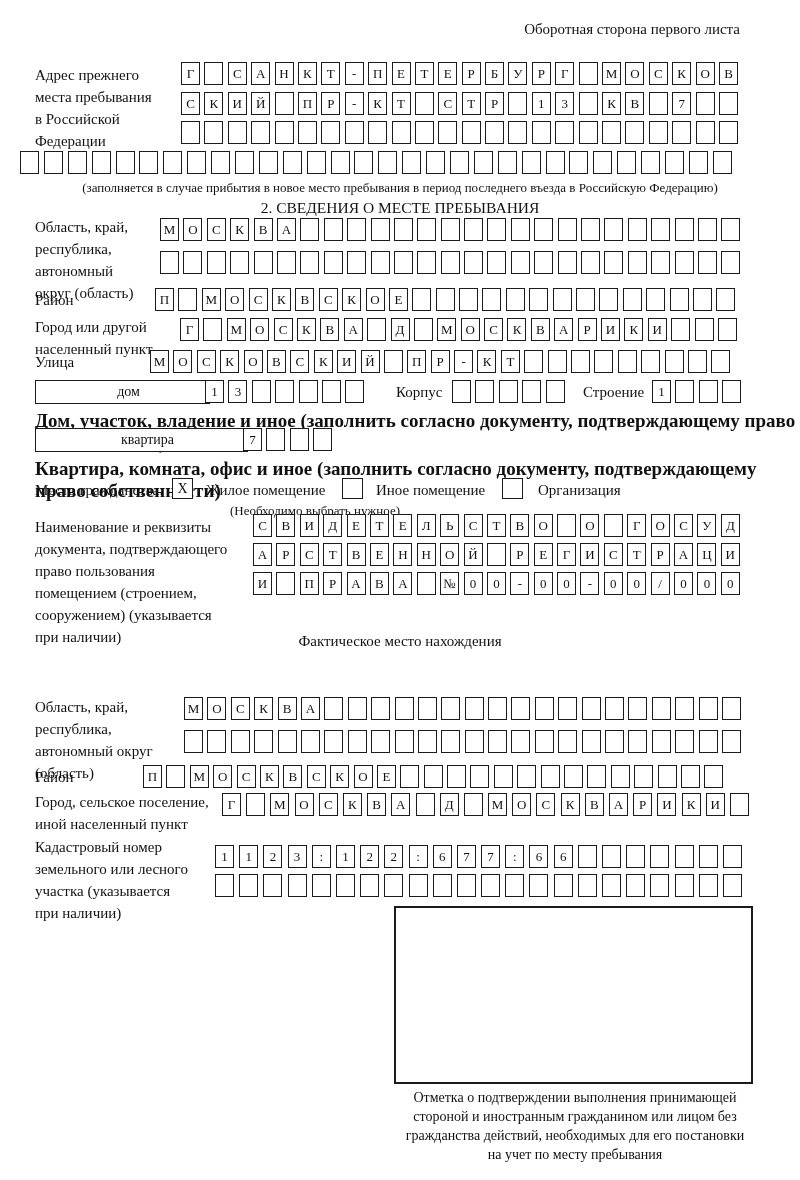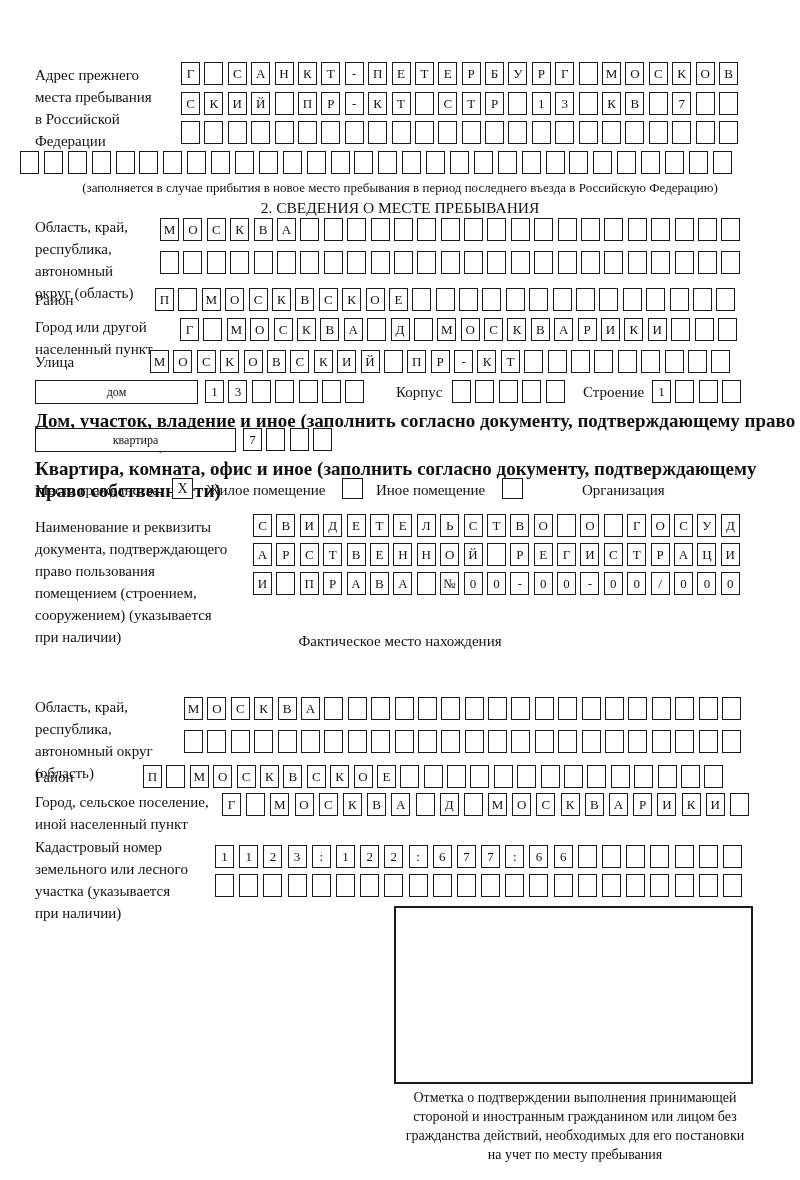--- a/index.html
+++ b/index.html
@@ -10,30 +10,31 @@
   .small{font-size:13px;line-height:16px;}
   .caption{font-size:19px;font-weight:bold;}
   .center{text-align:center;}
   .bold{font-weight:normal;}
   .row{position:absolute;display:flex;column-gap:4.4px;}
   .row.g49{column-gap:4.9px;}
   .row.g52{column-gap:5.2px;}
   .cell{width:17px;height:21px;border:1.5px solid #1b1b1b;font-size:13px;
         line-height:21px;text-align:center;flex:none;background:#fff;}
   .bigbox{position:absolute;border:1.5px solid #1b1b1b;background:#fff;
-        font-size:12px;text-align:center;}
+        font-size:14px;text-align:center;padding-left:12px;}
   .chk{position:absolute;width:19px;height:19px;border:1.5px solid #1b1b1b;
         font-size:14px;line-height:19px;text-align:center;background:#fff;}
   .stamp{position:absolute;border:2px solid #1b1b1b;background:#fff;}
 </style>
 </head>
 <body>
 
 <div id="page">
 
+  <div class="abs lbl" style="top:18px;right:60px;">Оборотная сторона первого листа</div>
 
   <div class="abs lbl" style="left:35px;top:64px;width:150px;">Адрес прежнего<br>места пребывания<br>в Российской<br>Федерации</div>
   <div class="row" style="left:181px;top:62px;">
       <div class="cell">Г</div>
       <div class="cell"></div>
       <div class="cell">С</div>
       <div class="cell">А</div>
       <div class="cell">Н</div>
       <div class="cell">К</div>
       <div class="cell">Т</div>
@@ -320,21 +321,22 @@
       <div class="cell"></div>
     </div>
   <div class="abs caption" style="left:35px;top:458px;">Квартира, комната, офис и иное (заполнить согласно документу, подтверждающему право собственности)</div>
 
   <div class="abs lbl" style="left:35px;top:479px;">Место гражданства:</div>
   <div class="chk" style="left:172px;top:478px;">X</div>
   <div class="abs lbl" style="left:206px;top:479px;">Жилое помещение</div>
   <div class="chk" style="left:342px;top:478px;"></div>
   <div class="abs lbl" style="left:376px;top:479px;">Иное помещение</div>
   <div class="chk" style="left:502px;top:478px;"></div>
-  <div class="abs lbl" style="left:582px;top:479px;">Организация</div>
+  <div class="abs lbl" style="left:538px;top:479px;">Организация</div>
+  <div class="abs small center" style="left:165px;top:503px;width:300px;">(Необходимо выбрать нужное)</div>
 
   <div class="abs lbl" style="left:35px;top:516px;width:215px;">Наименование и реквизиты<br>документа, подтверждающего<br>право пользования<br>помещением (строением,<br>сооружением) (указывается<br>при наличии)</div>
   <div class="row" style="left:253px;top:514px;">
       <div class="cell">С</div>
       <div class="cell">В</div>
       <div class="cell">И</div>
       <div class="cell">Д</div>
       <div class="cell">Е</div>
       <div class="cell">Т</div>
       <div class="cell">Е</div>

